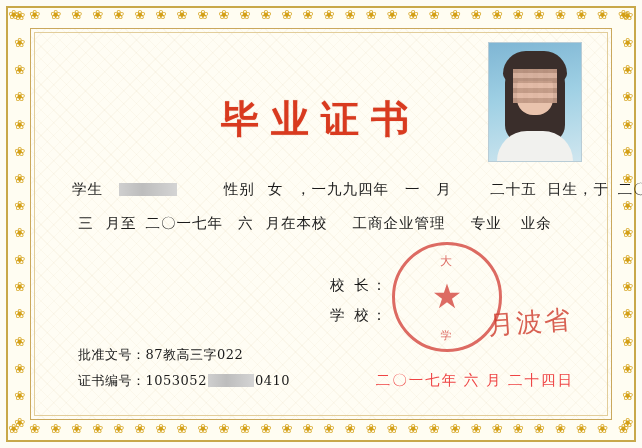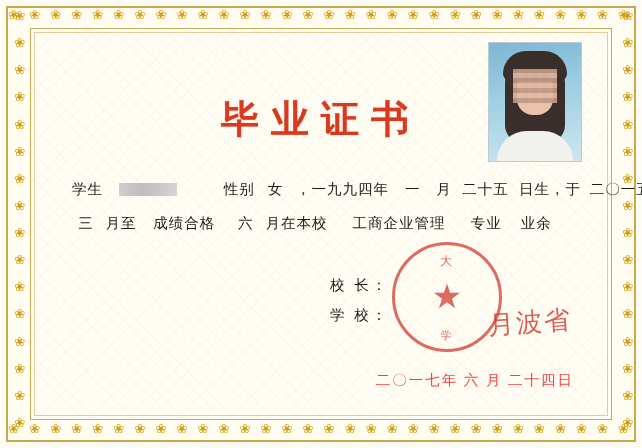--- a/index.html
+++ b/index.html
@@ -225,28 +225,28 @@
   <div class="body-text">
     <div class="line">
       <span>学生</span>
       <span class="redact" style="width:58px;margin:0 10px;"></span>
       <span style="display:inline-block;width:26px;"></span>
       <span>性别</span>
       <span class="u" style="width:30px;">女</span>
       <span>，一九九四年</span>
       <span class="u" style="width:36px;">一</span>
       <span>月</span>
-      <span class="u" style="width:56px;">二十五</span>
+      <span class="u" style="width:56px;margin-left:28px;">二十五</span>
       <span>日生，于</span>
       <span class="u" style="width:84px;">二〇一五年</span>
     </div>
     <div class="line">
       <span class="u" style="width:28px;">三</span>
       <span>月至</span>
-      <span class="u" style="width:84px;">成绩合格</span>
+      <span class="u" style="width:84px;">二〇一七年</span>
       <span class="u" style="width:28px;">六</span>
       <span>月在本校</span>
       <span class="u" style="width:132px;">工商企业管理</span>
       <span>专业</span>
       <span class="u" style="width:58px;text-align:center;">业余</span>
     </div>
   </div>
 
   <div class="sign-block">
     <div>校  长：</div>
@@ -254,16 +254,24 @@
   </div>
 
   <div class="seal">
     <div class="arc-top">大</div>
     <div class="star">★</div>
     <div class="arc-bottom">学</div>
   </div>
 
   <div class="signature">月波省</div>
 
+  <div class="footer">
+    <div>
+      <span>批准文号：</span><span>87教高三字022</span>
+    </div>
+    <div>
+      <span>证书编号：</span><span>1053052</span><span class="redact" style="width:46px;margin:0 1px;"></span><span>0410</span>
+    </div>
+  </div>
 
   <div class="date-line">二〇一七年  六 月  二十四日</div>
 
 </div>
 
 </body></html>

